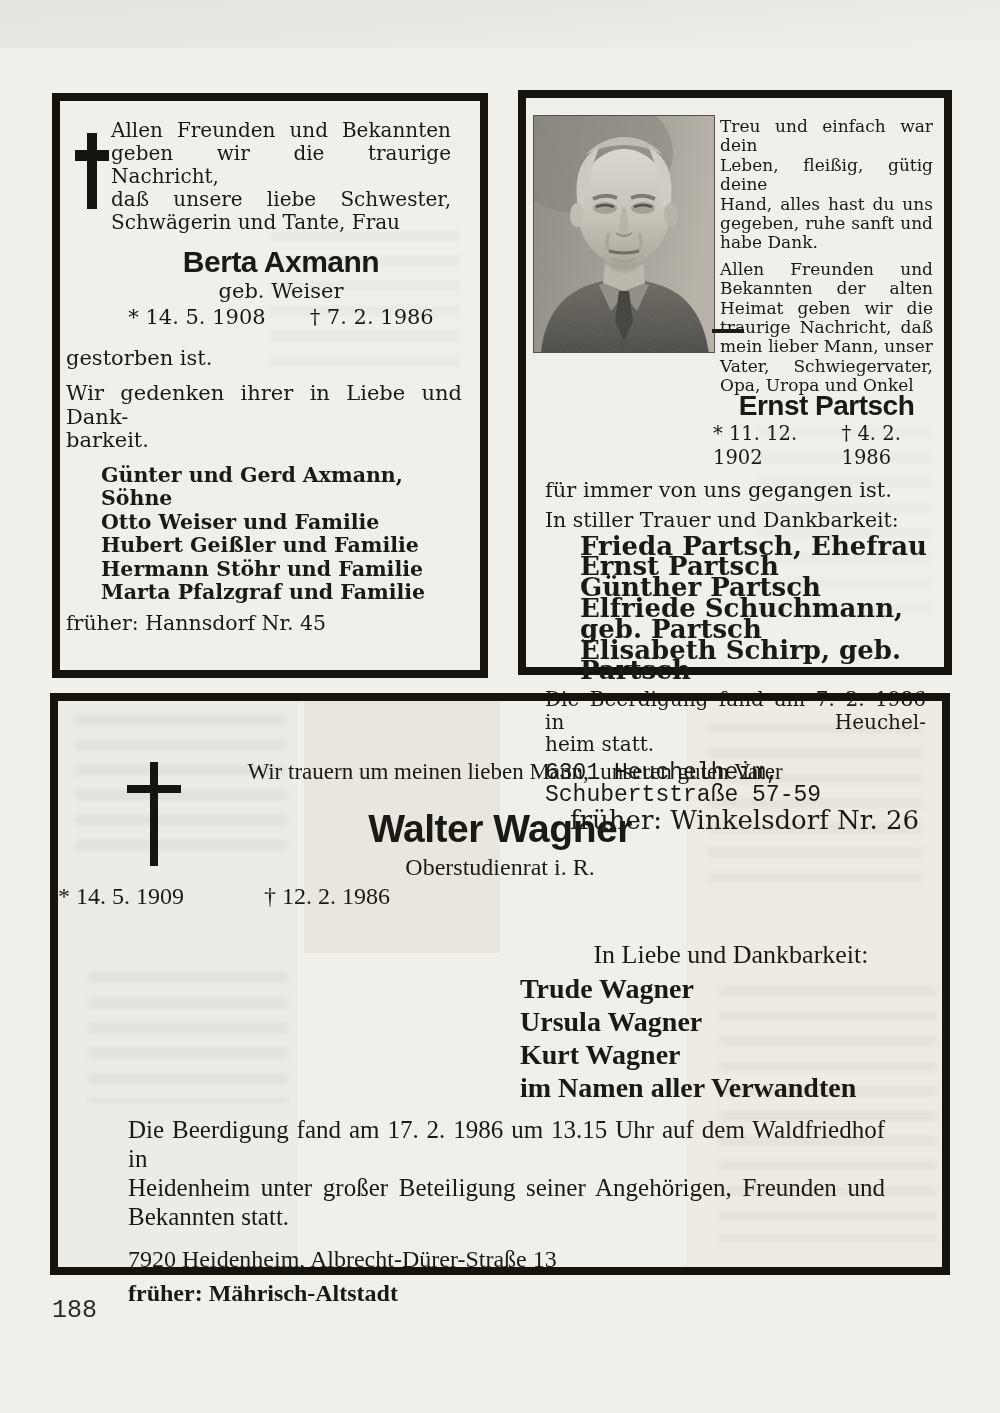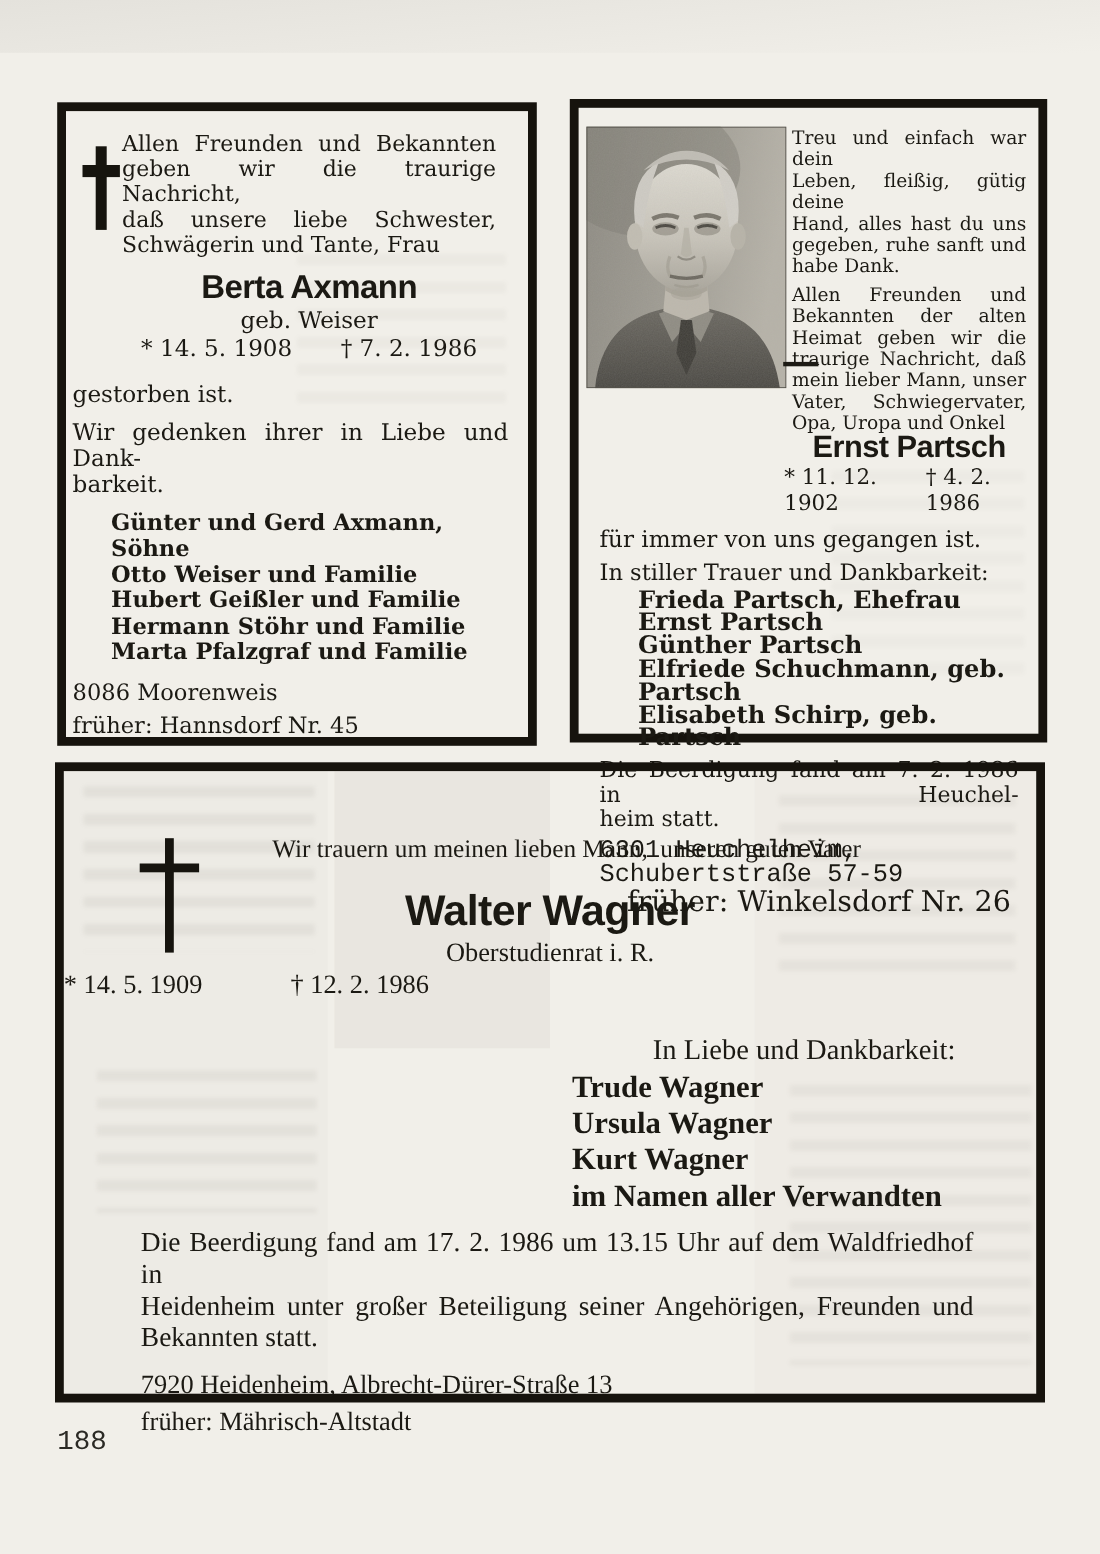--- a/index.html
+++ b/index.html
@@ -50,36 +50,36 @@
   
   .pt { left:518px; top:90px; width:434px; height:585px; }
   .pt-row { display:flex; margin:17px 0 0 7px; }
   .pt-photo { width:182px; height:238px; flex:none; margin-right:5px; }
   .pt-col { width:213px; margin-top:2px; font-size:17px; line-height:19.4px; }
   .pt-gap { height:7px; }
   .pt-name { margin:-5px 0 0 194px; width:213px; text-align:center; font-size:28px; line-height:30px; }
   .pt-dates { margin:1px 0 0 187px; width:226px; display:flex; justify-content:center; gap:10px; font-size:19.5px; line-height:24px; }
   .pt-closing { margin:8px 0 0 19px; font-size:21px; line-height:24px; }
   .pt-grief { margin:6px 0 0 19px; font-size:20.5px; line-height:24px; }
-  .pt-mourners { margin:4px 0 0 54px; font-size:22px; line-height:20.8px; font-weight:bold; }
+  .pt-mourners { margin:4px 0 0 54px; font-size:26px; line-height:20.8px; font-weight:bold; }
   .pt-funeral { margin:7px 0 0 19px; width:381px; font-size:20px; line-height:22.5px; }
   .pt-addr { margin:6px 0 0 19px; font-size:23px; line-height:22px;font-family:Liberation Mono, monospace; }
   .pt-former { margin:3px 0 0 19px; font-size:26px; line-height:22px;text-align:center; }
   .pt-artifact { position:absolute; left:186px; top:231px; width:32px; height:3.5px; background:#1d1b15; }
   
   .wg { left:50px; top:693px; width:900px; height:582px; font-family:"Liberation Serif", serif; }
   .wg-intro { margin-top:57px; padding-left:30px; text-align:center; font-size:23px; line-height:27px; white-space:pre-wrap; }
   .wg-name { margin-top:22px; text-align:center; font-size:39px; line-height:44px; }
   .wg-title { margin-top:2px; text-align:center; font-size:24px; line-height:28px; }
   .wg-dates { margin-top:1px; display:flex; justify-content:flex-start; gap:80px; font-size:24px; line-height:28px; }
   .wg-grief { margin:30px 0 0 462px; font-size:26px; line-height:30px;text-align:center; }
   .wg-mourners { margin:2px 0 0 462px; font-size:28px; line-height:33px; font-weight:bold; }
   .wg-funeral { margin:11px 0 0 70px; width:757px; font-size:25px; line-height:29px; }
   .wg-addr { margin:15px 0 0 70px; font-size:24px; line-height:27px; }
-  .wg-former { margin:7px 0 0 70px; font-size:24px; line-height:27px; }
+  .wg-former { margin:7px 0 0 70px; font-size:24px; line-height:27px;font-weight:bold; }
   
   .page-number {
     position:absolute; left:52px; top:1296px;
     font-family:"Liberation Mono", monospace; font-size:25px; color:#2b2a25;
   }
 </style>
 </head>
 <body>
 
 <div class="page">
@@ -110,21 +110,20 @@
       <div class="jline">Wir gedenken ihrer in Liebe und Dank-</div>
       <div>barkeit.</div>
     </div>
     <div class="ax-mourners">
       <div>Günter und Gerd Axmann, Söhne</div>
       <div>Otto Weiser und Familie</div>
       <div>Hubert Geißler und Familie</div>
       <div>Hermann Stöhr und Familie</div>
       <div>Marta Pfalzgraf und Familie</div>
     </div>
-    <div class="ax-addr">8086 Moorenweis</div>
     <div class="ax-former">früher: Hannsdorf Nr. 45</div>
   </section>
 
   <section class="box pt">
     <div class="ghost ghost-lines" style="left:230px;top:330px;width:175px;height:190px;opacity:.22;"></div>
     <div class="pt-row">
       <div class="pt-photo">
         <svg viewBox="0 0 182 238" width="182" height="238" role="img">
           <defs>
             <linearGradient id="pbg" x1="0" y1="0" x2="1" y2="0.2">

